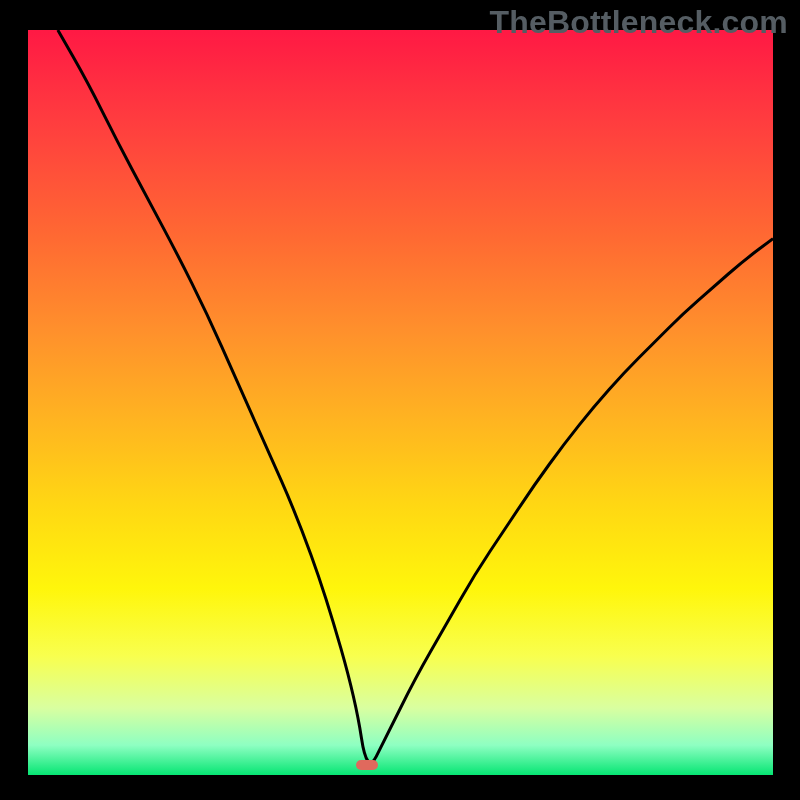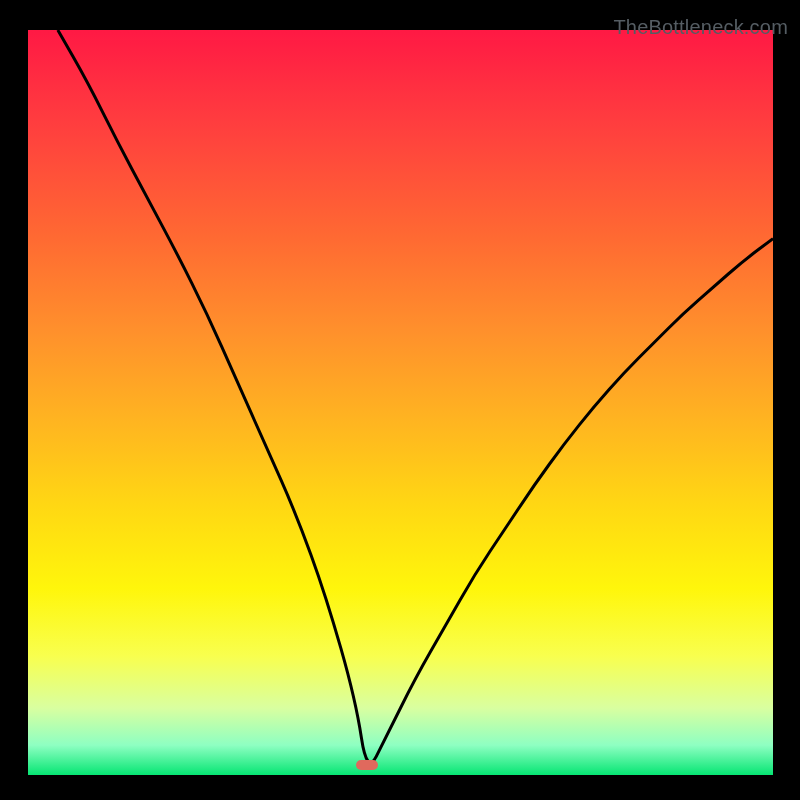--- a/index.html
+++ b/index.html
@@ -8,26 +8,25 @@
     width: 800px;
     height: 800px;
     position: relative;
     background: #000;
   }
   .watermark {
     position: absolute;
     top: 4px;
     right: 12px;
     font-family: Arial, Helvetica, sans-serif;
-    font-size: 20px;
-    font-weight: 400;
+    font-size: 32px;
+    font-weight: 700;
     color: #555d63;
     letter-spacing: 0.2px;
     z-index: 10;
-    margin-top: 12px;
   }
   .plot-area {
     position: absolute;
     left: 28px;
     top: 30px;
     width: 745px;
     height: 745px;
     overflow: hidden;
   }
   .gradient-bg {

